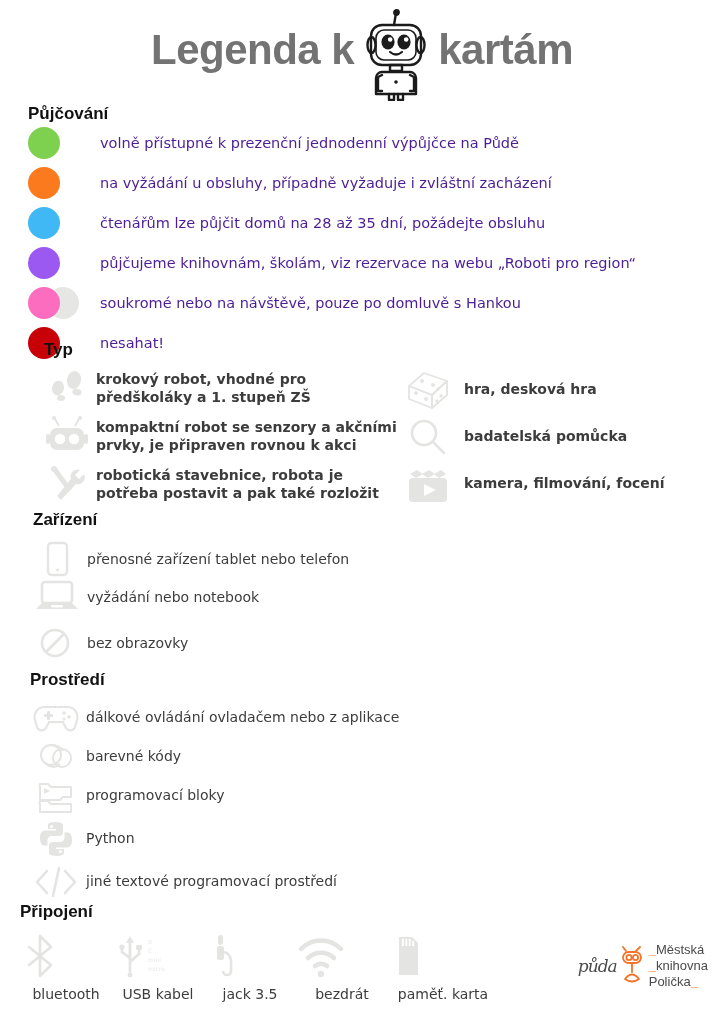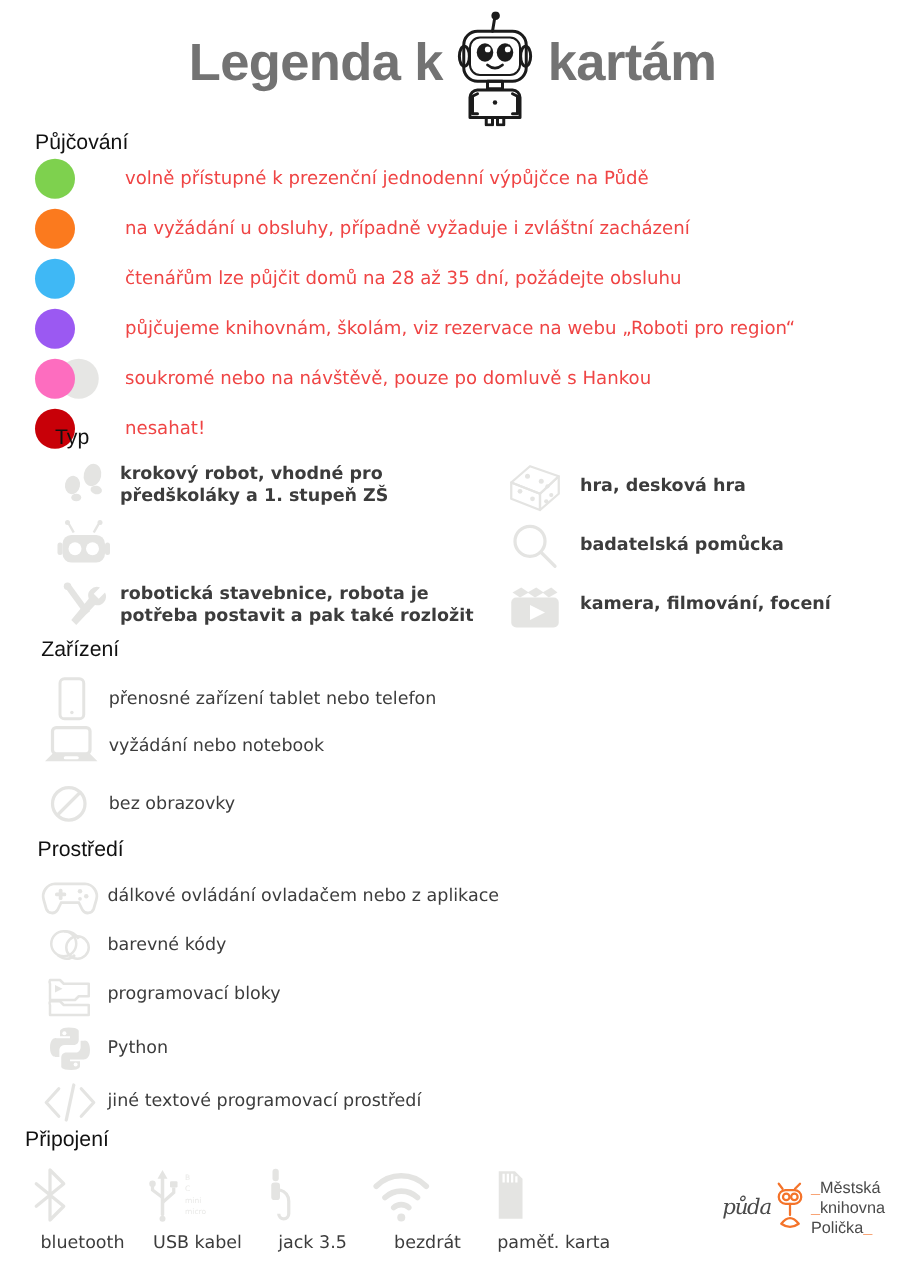--- a/index.html
+++ b/index.html
@@ -18,26 +18,26 @@
   .title-text{
     font-family:"Liberation Sans", sans-serif;
     font-size:42px;font-weight:bold;color:#737373;letter-spacing:-0.5px;
     line-height:1;
   }
   .mascot{width:72px;height:92px;display:block;margin-bottom:-10px;}
 
   
   .heading{
     font-family:"Liberation Sans", sans-serif;
-    font-size:17px;font-weight:normal;color:#111;
+    font-size:17px;font-weight:bold;color:#111;
   }
 
   
   .row{display:flex;align-items:center;}
-  .lbl{font-size:14.5px;color:#ef4444;line-height:1.28;}
+  .lbl{font-size:14.5px;color:#4c1d95;line-height:1.28;}
   .lbl2{font-size:14px;color:#3c3c3c;line-height:1.3;}
 
   
   .circle{width:32px;height:32px;border-radius:50%;flex:none;}
   .circle-wrap{position:relative;width:52px;height:34px;flex:none;}
   .circle-wrap .c-main{position:absolute;left:0;top:1px;}
   .circle-wrap .c-ghost{position:absolute;left:19px;top:1px;}
 
   
   #lending{position:absolute;left:28px;top:104px;}
@@ -204,20 +204,23 @@
                 <circle cx="10" cy="4" r="2" class="gray" stroke="none"></circle>
                 <circle cx="36" cy="4" r="2" class="gray" stroke="none"></circle>
               </g>
               <rect x="6" y="14" width="34" height="22" rx="7" class="gray"></rect>
               <circle cx="16" cy="25" r="5.2" fill="#ffffff"></circle>
               <circle cx="30" cy="25" r="5.2" fill="#ffffff"></circle>
               <rect x="2" y="20" width="4" height="10" rx="2" class="gray"></rect>
               <rect x="40" y="20" width="4" height="10" rx="2" class="gray"></rect>
             </svg>
           </span>
+          <span class="lbl2">
+            <span>kompaktní robot se senzory a akčními</span><br><span>prvky, je připraven rovnou k akci</span>
+          </span>
         </div>
 
         <div class="trow">
           <span class="ico">
             <svg viewBox="0 0 46 44" width="46" height="44">
               <g class="gray">
                 <path d="M8 8 l4 -3 l16 22 l-4 3 z"></path>
                 <circle cx="10" cy="7" r="3"></circle>
                 <path d="M36 8 a7 7 0 0 0 -9 9 l-14 17 l4 4 l15 -16 a7 7 0 0 0 8 -10 l-5 5 l-4 -4 z"></path>
               </g>

